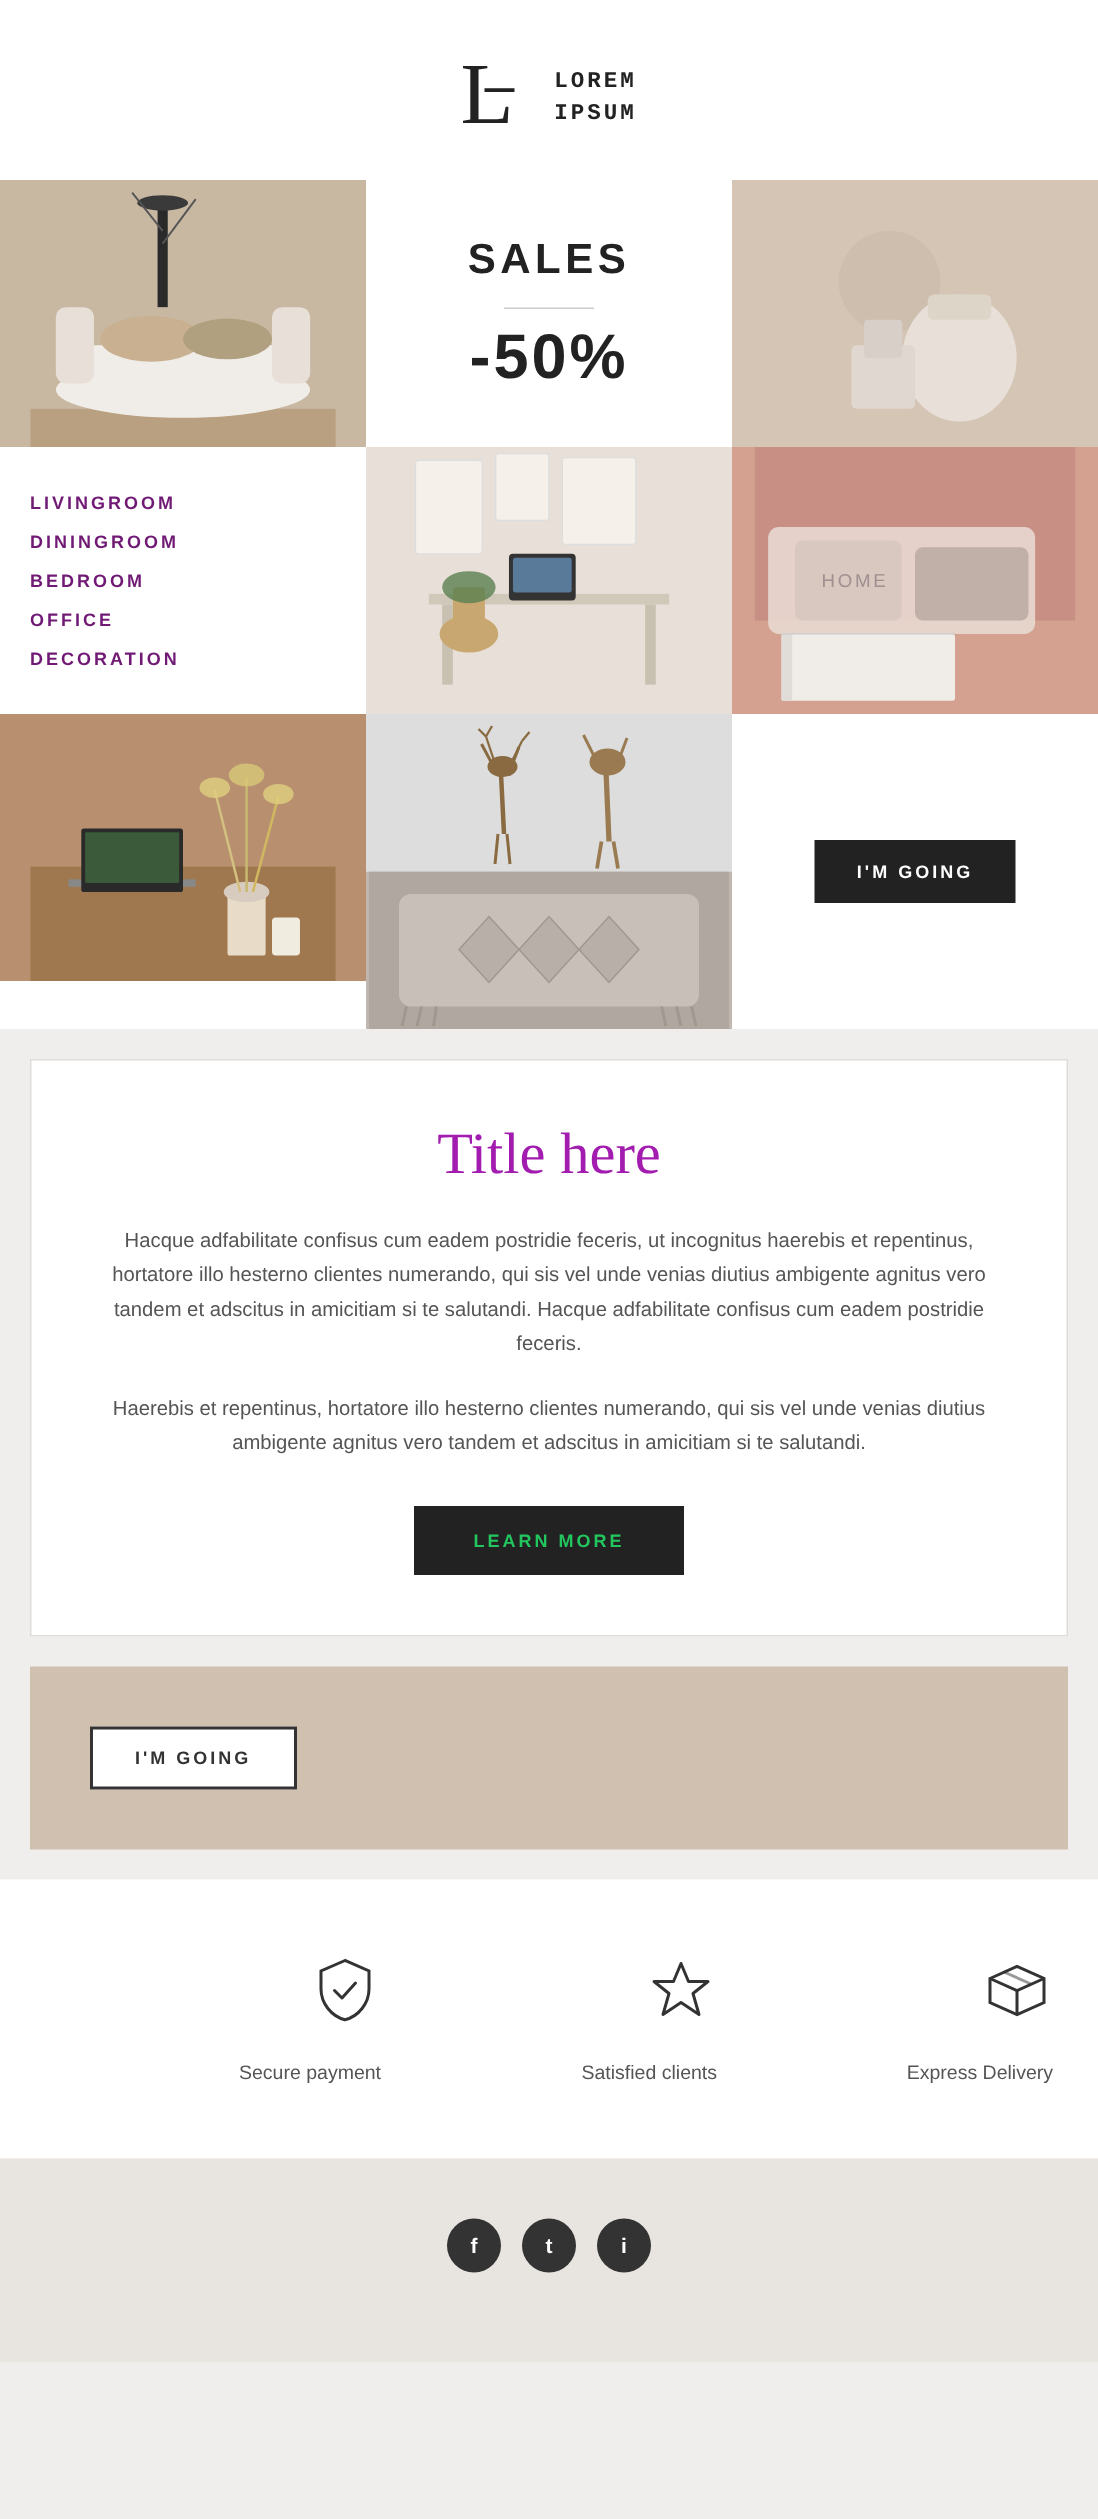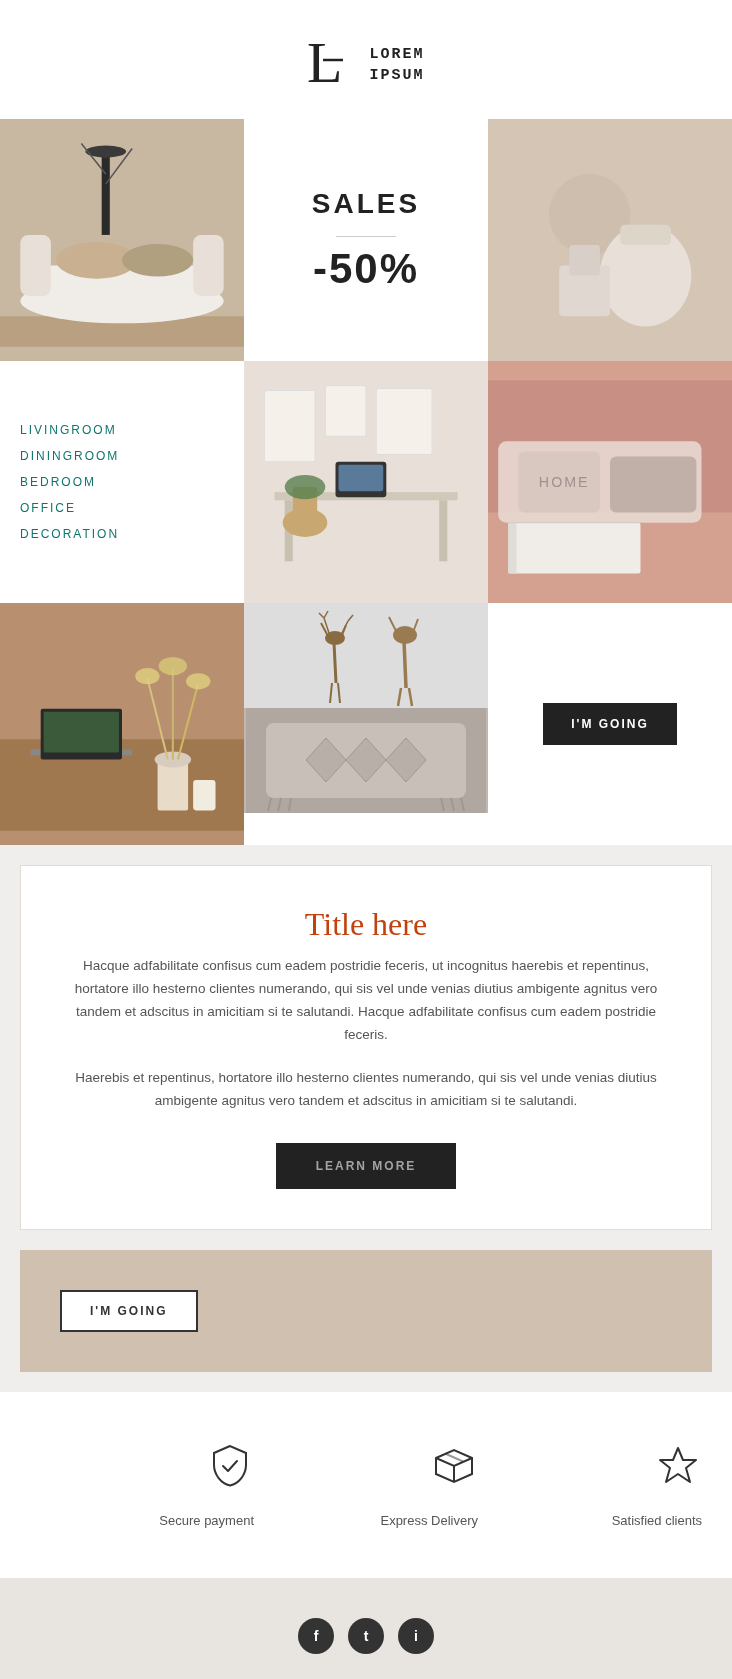--- a/index.html
+++ b/index.html
@@ -58,21 +58,21 @@
       background: #fde047;
       padding: 0;
     }
     .hero-grid {
       display: grid;
       grid-template-columns: 1fr 1fr 1fr;
       gap: 0;
     }
     .hero-img {
       width: 100%;
-      height: 242px;
+      height: 178px;
       object-fit: cover;
       display: block;
     }
     .hero-center {
       display: flex;
       flex-direction: column;
       align-items: center;
       justify-content: center;
       background: #fff;
       padding: 20px;
@@ -135,23 +135,23 @@
     .nav-column {
       padding: 30px 20px;
       display: flex;
       flex-direction: column;
       justify-content: center;
       gap: 12px;
     }
     .nav-item {
       font-size: 12px;
       letter-spacing: 2px;
-      color: #0f766e;
-      font-family: Arial, sans-serif;
-      font-weight: 400;
+      color: #701a75;
+      font-family: Arial, sans-serif;
+      font-weight: 700;
     }
 
     
     .bottom-grid {
       background: #fff;
       display: grid;
       grid-template-columns: 1fr 1fr 1fr;
       gap: 0;
     }
     .going-cell {
@@ -188,36 +188,36 @@
       background: #f0eeec;
       padding: 20px;
     }
     .text-box {
       background: #fff;
       border: 1px solid #e0ddd8;
       padding: 40px 50px;
       text-align: center;
     }
     .text-box h2 {
-      font-size: 32px;
-      color: #c2410c;
+      font-size: 39px;
+      color: #a21caf;
       font-weight: normal;
       font-family: Georgia, serif;
-      margin-bottom: 12px;
+      margin-bottom: 24px;
     }
     .text-box p {
       font-size: 13.5px;
       color: #555;
       line-height: 1.7;
       font-family: Arial, sans-serif;
       margin-bottom: 20px;
     }
     .text-box .learn-btn {
       background: #222;
-      color: #a3a3a3;
+      color: #22c55e;
       border: none;
       padding: 16px 40px;
       font-size: 12px;
       letter-spacing: 2px;
       font-family: Arial, sans-serif;
       font-weight: bold;
       cursor: pointer;
       margin-top: 10px;
       display: inline-block;
     }
@@ -523,36 +523,36 @@
           <path d="M24 4L8 11v12c0 9.5 7 18.4 16 20.5C33 41.4 40 32.5 40 23V11L24 4z" stroke="#333" stroke-width="2" fill="none"></path>
           <path d="M17 24l5 5 9-10" stroke="#333" stroke-width="2" stroke-linecap="round" stroke-linejoin="round"></path>
         </svg>
       </span>
       <div class="feature-label">Secure payment</div>
     </div>
 
     <div class="feature-item">
       <span class="feature-icon">
         <svg width="48" height="48" viewBox="0 0 48 48" fill="none">
+          <polygon points="24,6 29,18 42,18 32,26 36,40 24,32 12,40 16,26 6,18 19,18" stroke="#333" stroke-width="2" fill="none" stroke-linejoin="round"></polygon>
+        </svg>
+      </span>
+      <div class="feature-label">Satisfied clients</div>
+    </div>
+
+    <div class="feature-item">
+      <span class="feature-icon">
+        <svg width="48" height="48" viewBox="0 0 48 48" fill="none">
           <path d="M6 16l18-8 18 8v16l-18 8L6 32V16z" stroke="#333" stroke-width="2" fill="none"></path>
           <path d="M6 16l18 8 18-8" stroke="#333" stroke-width="2"></path>
           <line x1="24" y1="24" x2="24" y2="40" stroke="#333" stroke-width="2"></line>
           <path d="M15 11.5l18 8" stroke="#333" stroke-width="2" opacity="0.5"></path>
         </svg>
       </span>
       <div class="feature-label">Express Delivery</div>
-    </div>
-
-    <div class="feature-item">
-      <span class="feature-icon">
-        <svg width="48" height="48" viewBox="0 0 48 48" fill="none">
-          <polygon points="24,6 29,18 42,18 32,26 36,40 24,32 12,40 16,26 6,18 19,18" stroke="#333" stroke-width="2" fill="none" stroke-linejoin="round"></polygon>
-        </svg>
-      </span>
-      <div class="feature-label">Satisfied clients</div>
     </div>
   </div>
 
   <div class="footer-section">
     <div class="social-icons">
       <div class="social-circle">f</div>
       <div class="social-circle">t</div>
       <div class="social-circle">i</div>
     </div>
 

